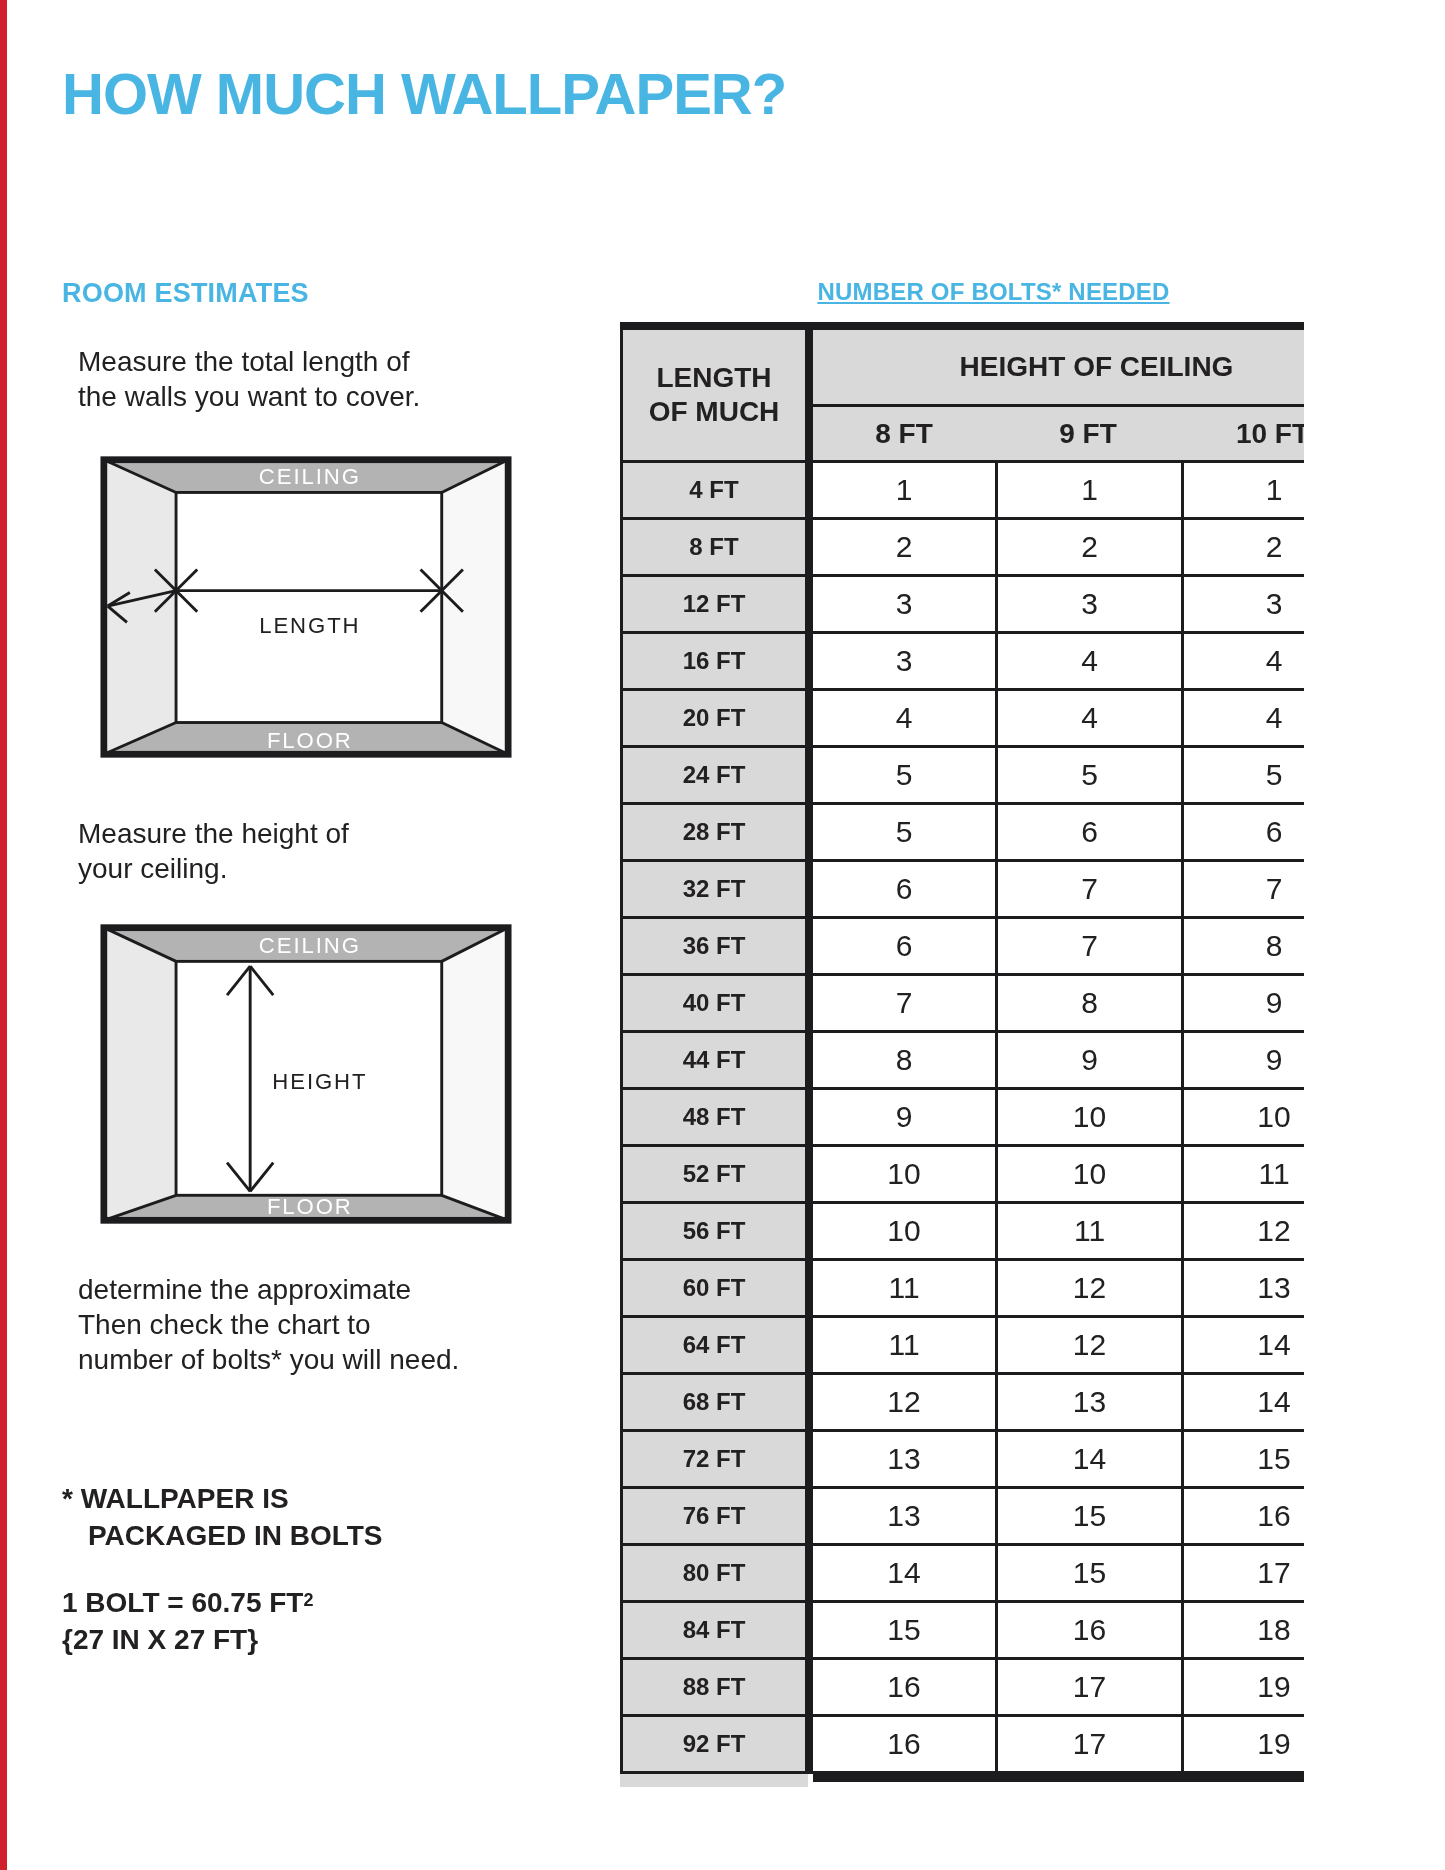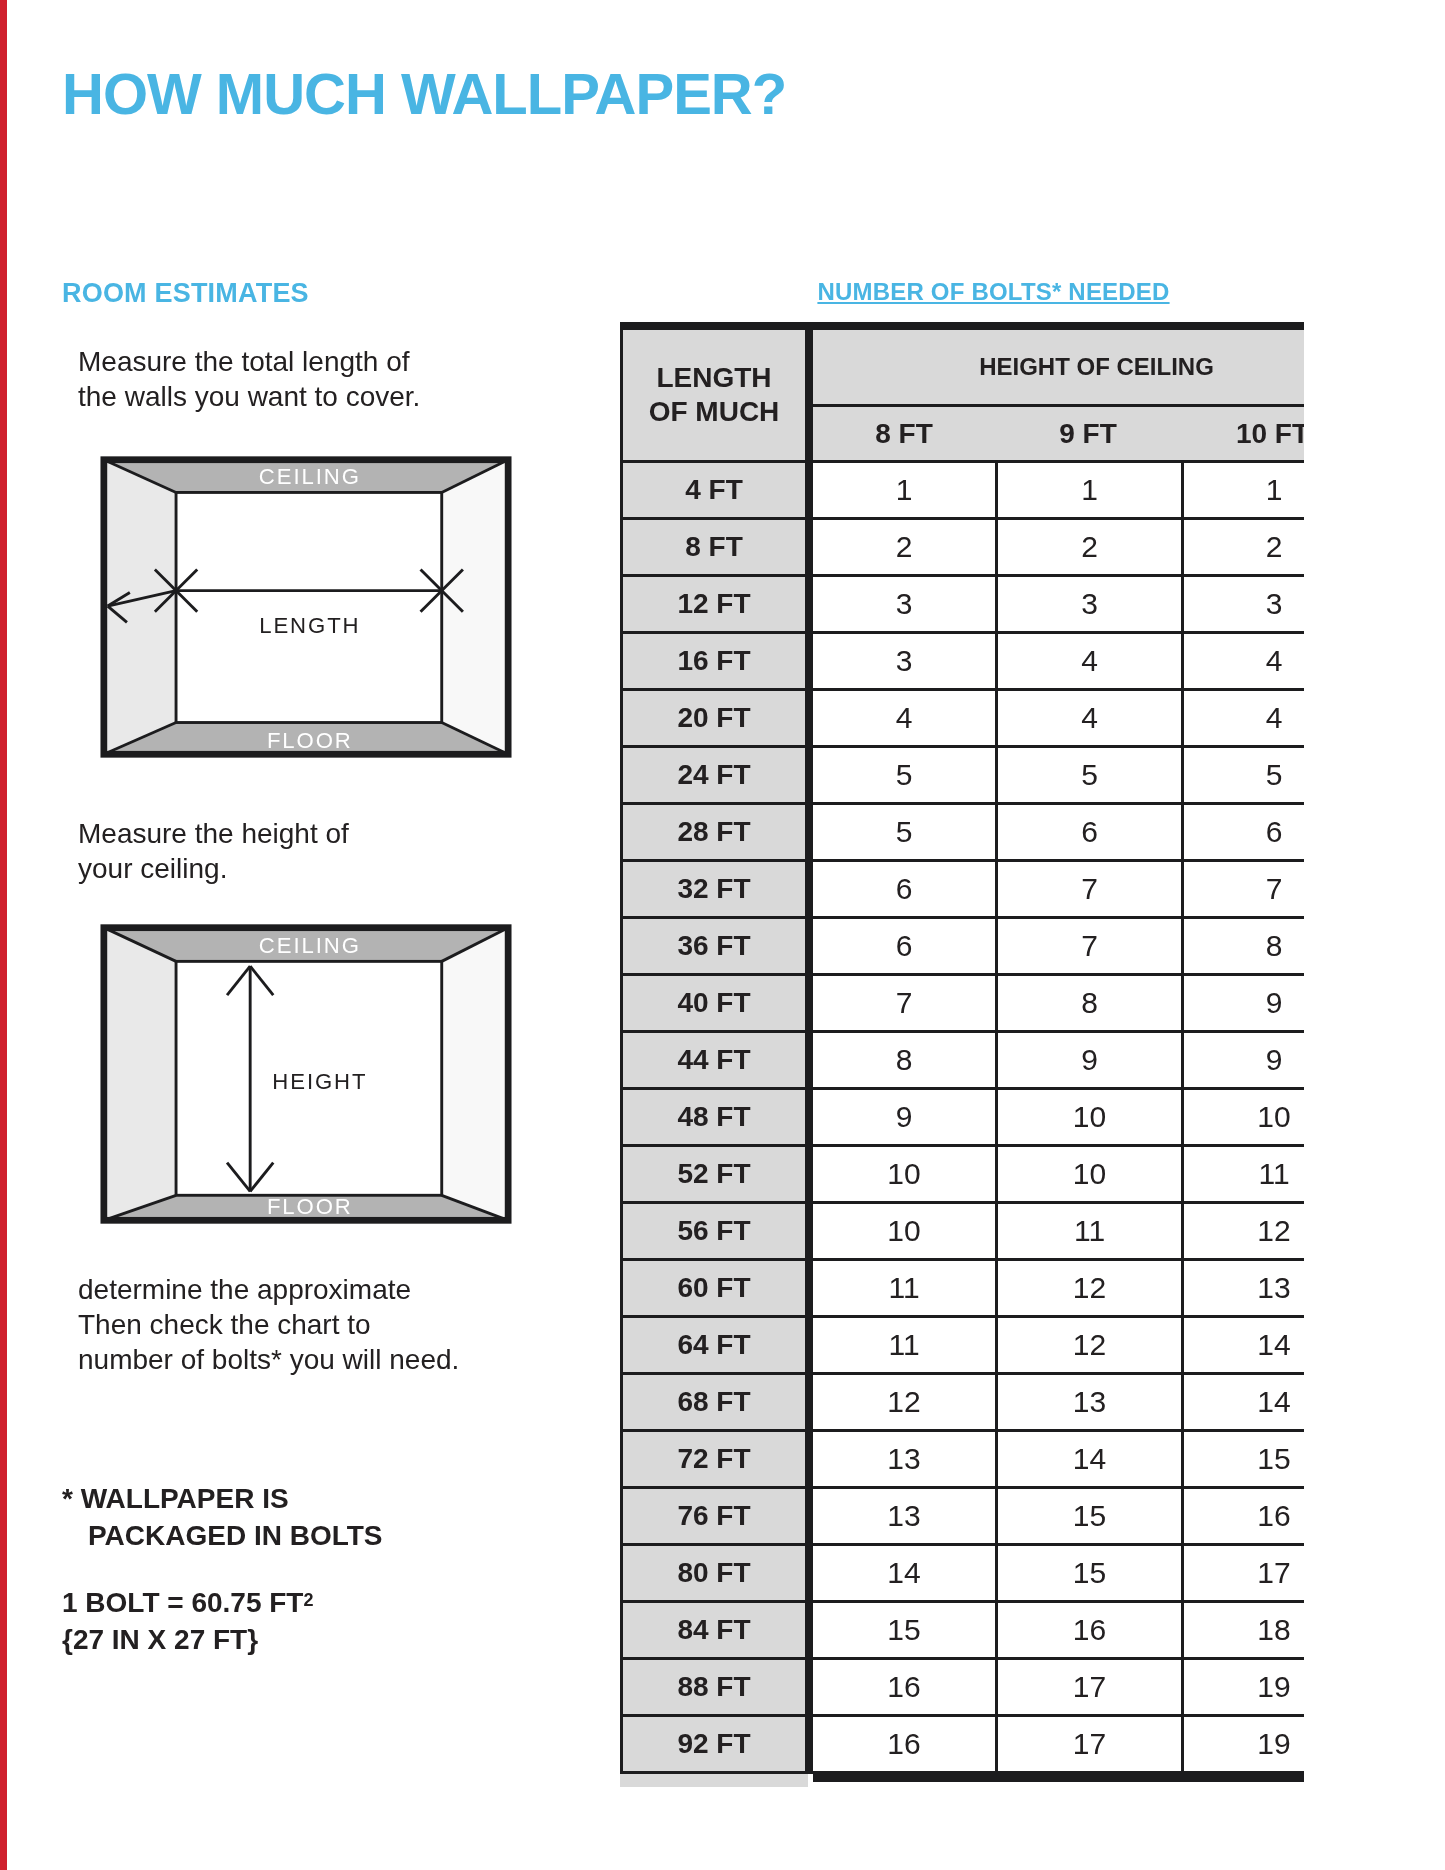--- a/index.html
+++ b/index.html
@@ -31,27 +31,27 @@
   .tbl-head{position:absolute; left:620px; top:278px; width:747px; text-align:center; font-size:24px; font-weight:bold; color:var(--blue); letter-spacing:0.2px;text-decoration:underline;}
   .topbar{position:absolute; left:620px; top:322px; width:747px; height:8px; background:var(--line);}
   .thead{position:absolute; left:620px; top:330px; width:747px; display:grid;
          grid-template-columns:185px 8px 182px 186px 186px; grid-template-rows:77px 53px;
          border-bottom:3px solid var(--line);}
   .thead .corner{grid-column:1; grid-row:1/3; background:var(--gray-cell); border-left:3px solid var(--line);
                  display:flex; flex-direction:column; align-items:center; justify-content:center;
                  font-size:28px; font-weight:bold; line-height:34px;}
   .thead .vdiv{grid-column:2; grid-row:1/3; background:var(--line);}
   .thead .span3{grid-column:3/6; grid-row:1; background:var(--gray-cell); border-bottom:3px solid var(--line); border-right:3px solid var(--line);
-                display:flex; align-items:center; justify-content:center; font-size:24px; font-weight:bold;padding-left:16px;}
+                display:flex; align-items:center; justify-content:center; font-size:28px; font-weight:bold;padding-left:16px;}
   .thead .sub{grid-row:2; background:var(--gray-cell); display:flex; align-items:center; justify-content:center; font-size:28px; font-weight:bold;}
   .thead .sub.last{border-right:3px solid var(--line);}
   .tbody{position:absolute; left:620px; top:463px; width:747px;}
   .trow{display:grid; grid-template-columns:185px 8px 182px 186px 186px; height:57px;}
   .tcell{border-bottom:3px solid var(--line); display:flex; align-items:center; justify-content:center;}
-  .tcell.label{background:var(--gray-cell); border-left:3px solid var(--line); font-size:28px; font-weight:bold;}
+  .tcell.label{background:var(--gray-cell); border-left:3px solid var(--line); font-size:24px; font-weight:bold;}
   .vdivider{background:var(--line);}
   .tcell.val{background:#ffffff; font-size:30px;}
   .tcell.val.mid{border-left:3px solid var(--line);}
   .tcell.val.last{border-left:3px solid var(--line); border-right:3px solid var(--line);}
   .graytab{position:absolute; left:620px; top:1774px; width:188px; height:13px; background:var(--gray-cell);}
   .botbar{position:absolute; left:813px; top:1774px; width:554px; height:8px; background:var(--line);}
 </style>
 </head>
 <body>
 

